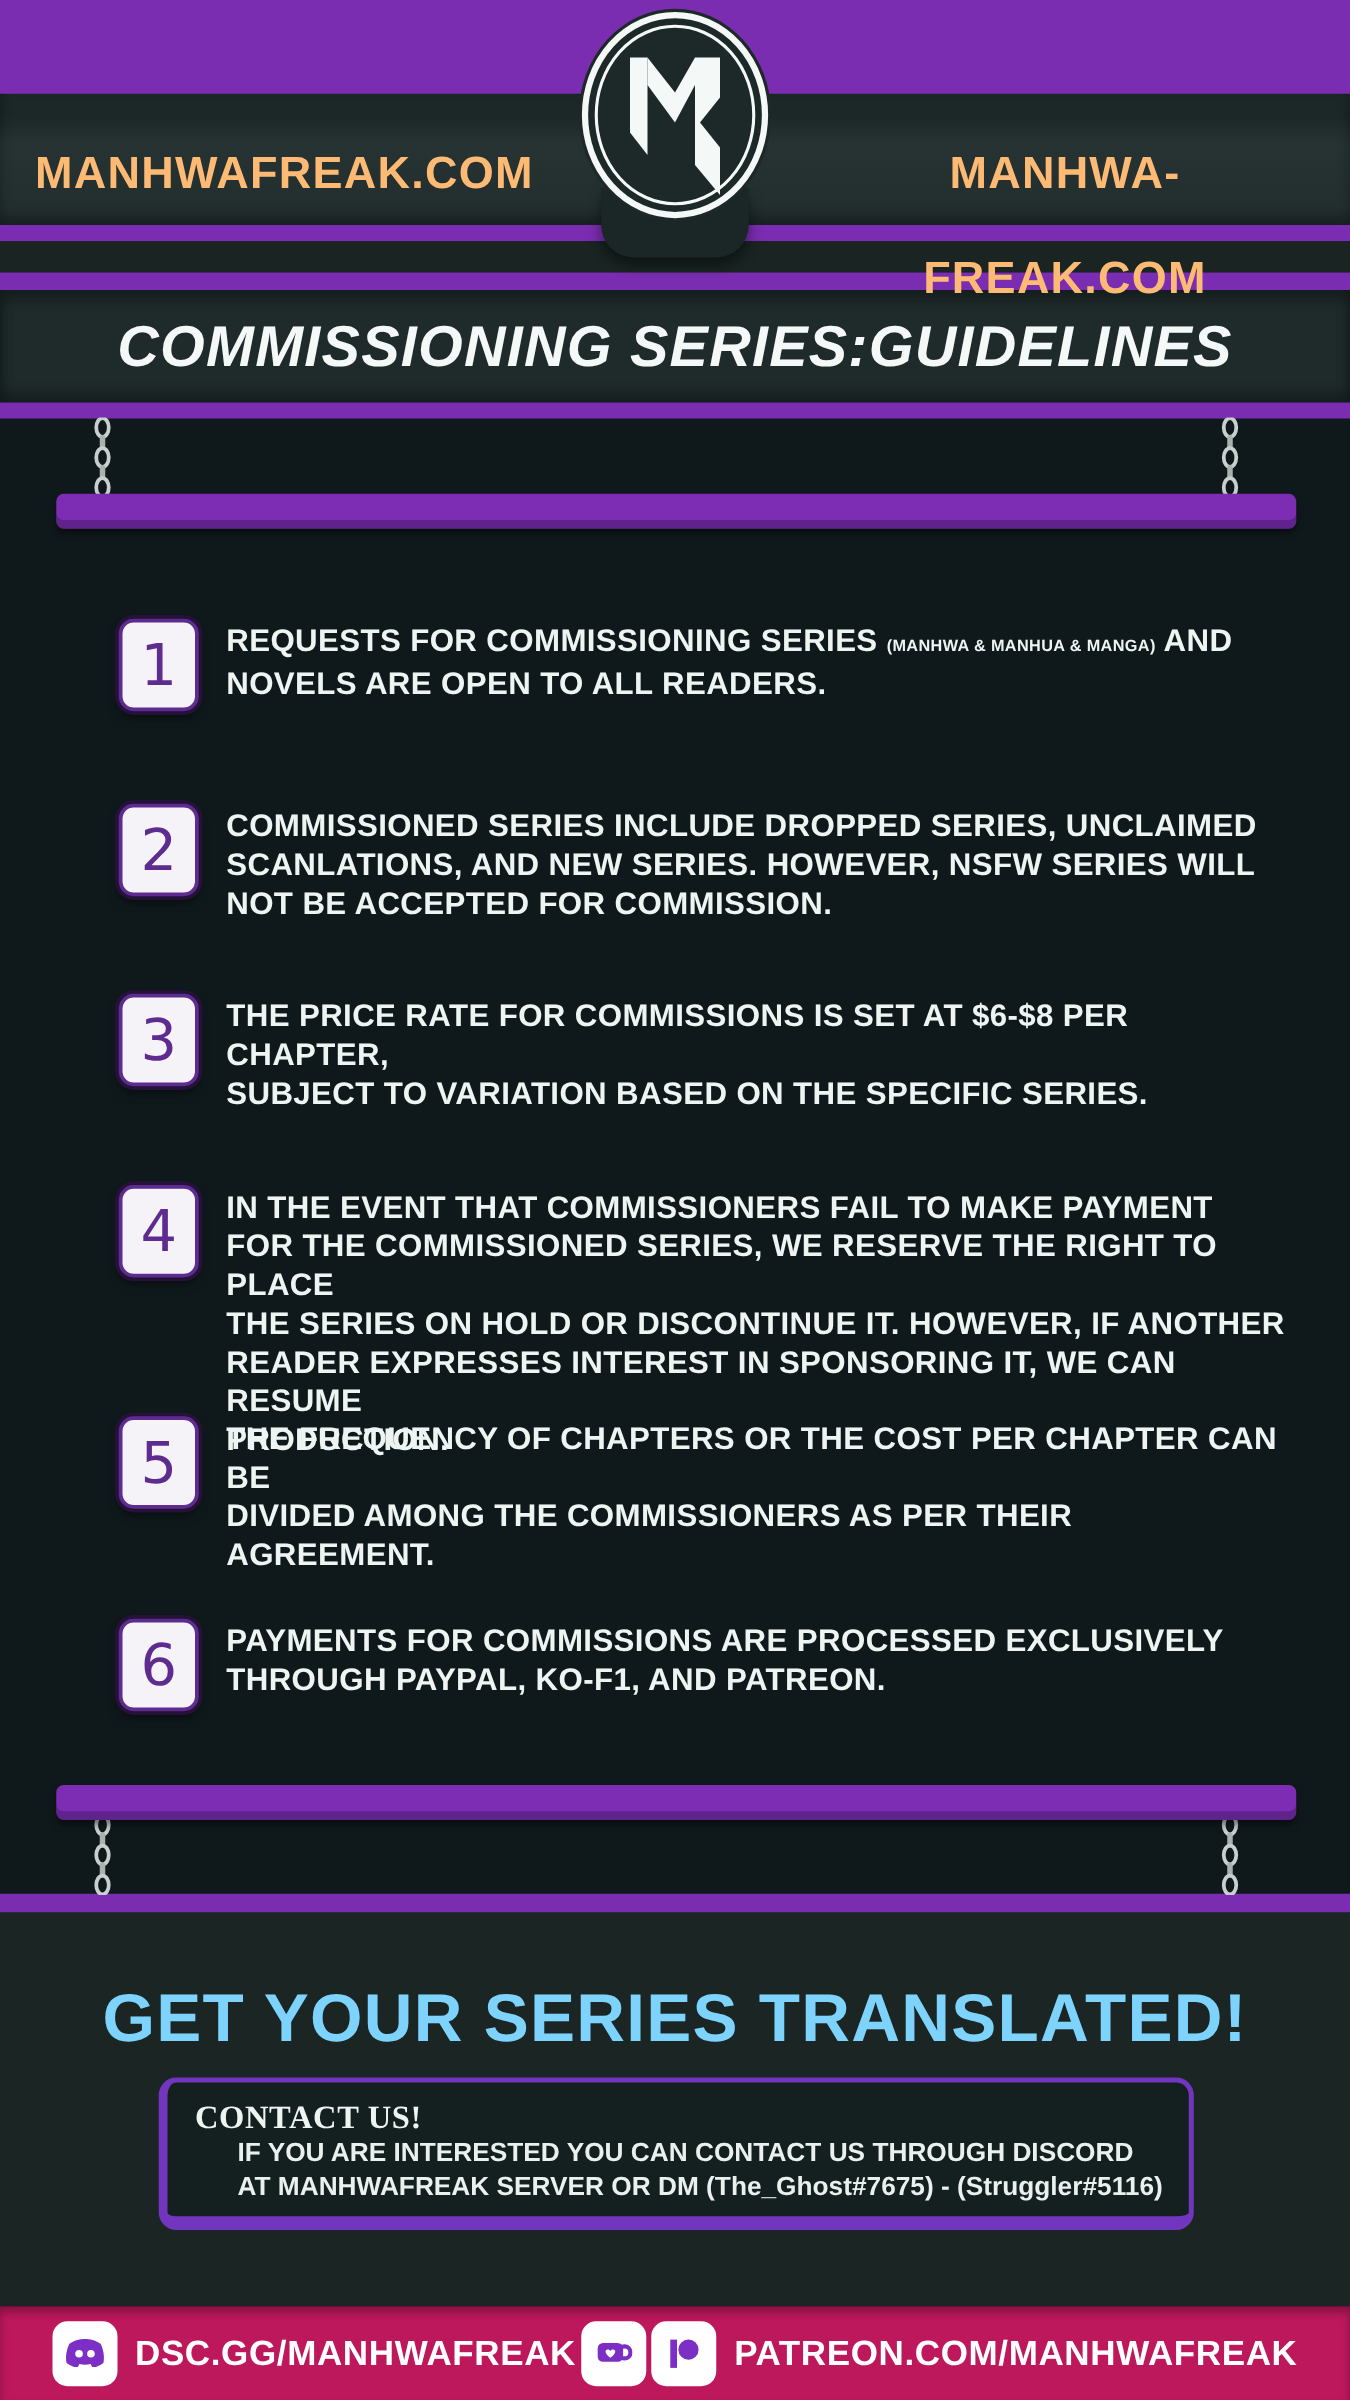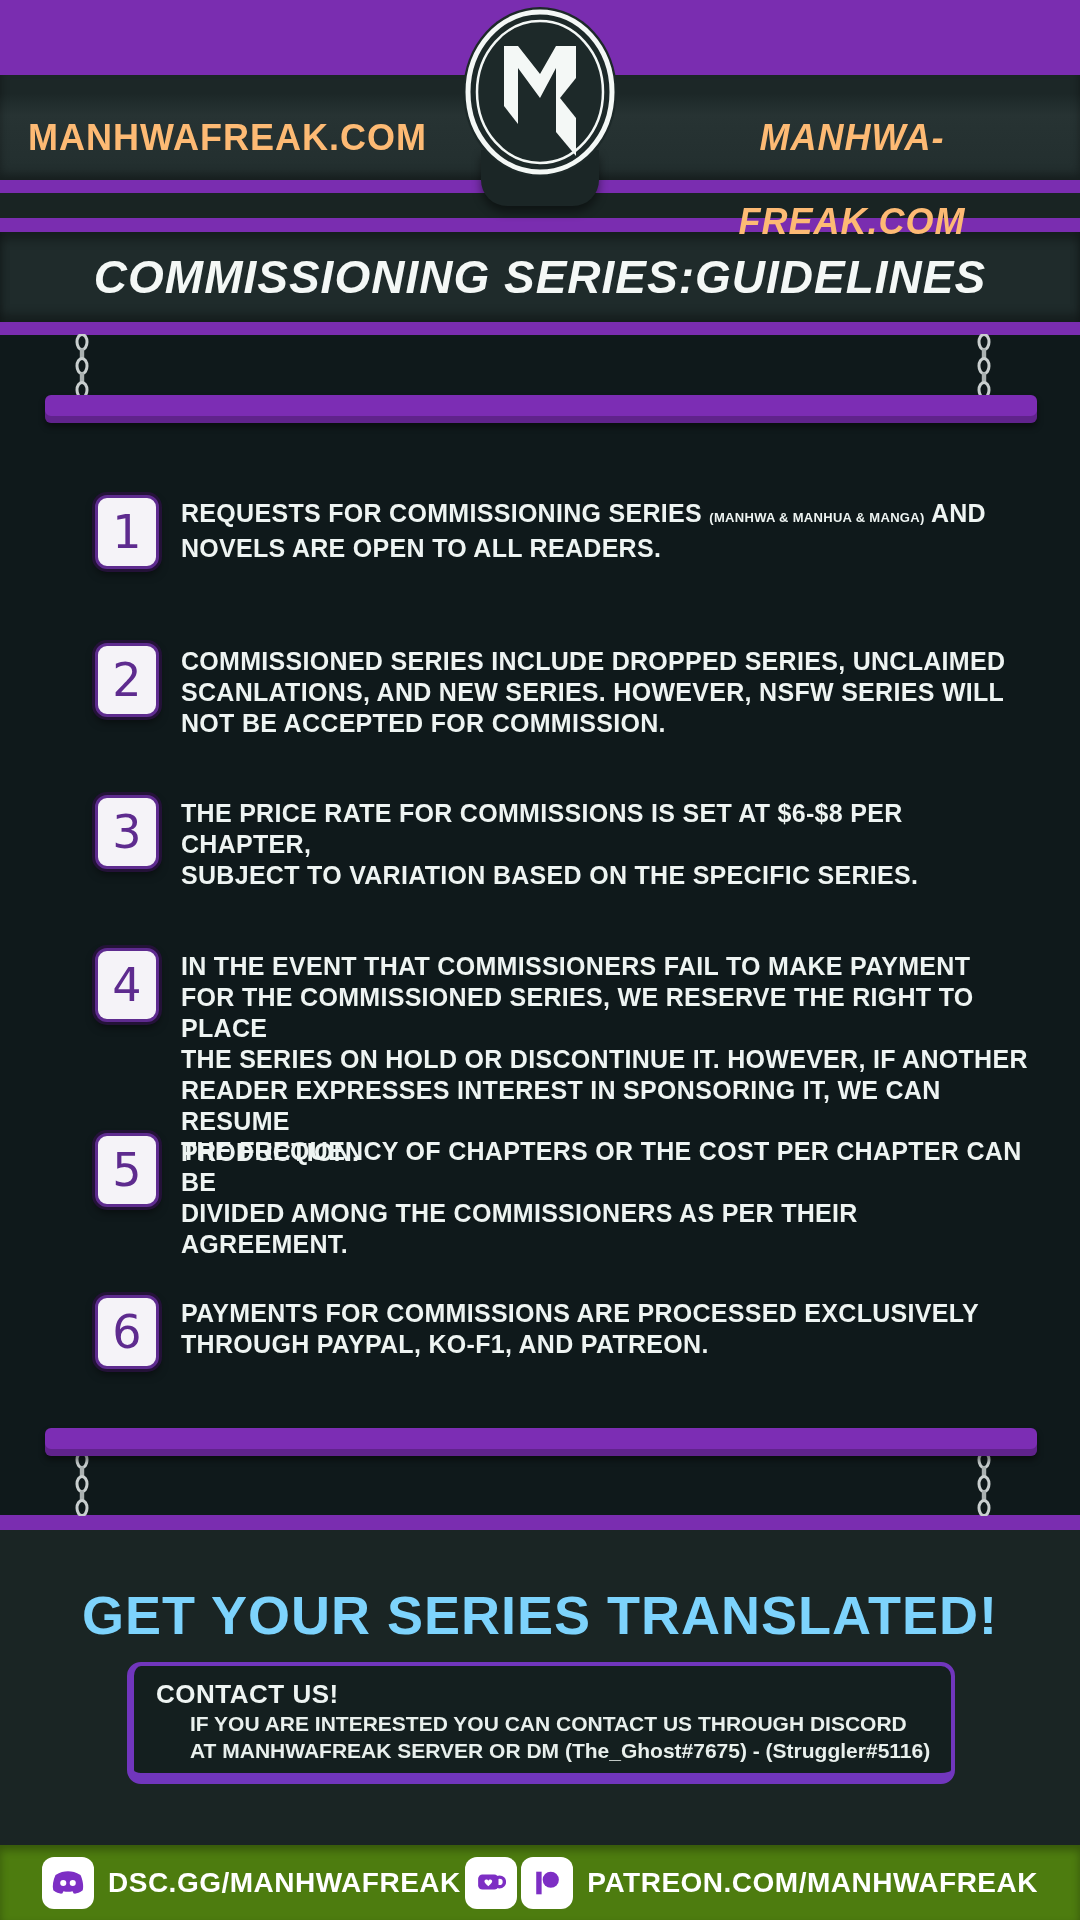--- a/index.html
+++ b/index.html
@@ -8,21 +8,21 @@
   .abs{position:absolute;}
 
   
   .top-purple{top:0;left:0;width:100%;height:180px;background:#7a2db0;}
   .band-a{top:75px;left:0;width:100%;height:105px;
           background:linear-gradient(#1c2727 0 18px,#273333 40px,#222e2e 100%);
           box-shadow:inset 0 -6px 10px rgba(0,0,0,.35);z-index:1;}
   .site-name{position:absolute;top:96px;height:84px;line-height:84px;text-align:center;
              font-size:36px;font-weight:bold;color:#fdba74;letter-spacing:1px;z-index:2;}
   .site-left{left:28px;width:392px;}
-  .site-right{left:652px;width:400px;font-style:italic;}
+  .site-right{left:652px;width:400px;}
   .stripe{left:0;width:100%;background:#7a2db0;}
   .stripe-b{top:180px;height:13px;}
   .gap-dark{top:193px;left:0;width:100%;height:25px;background:#192423;}
   .stripe-c{top:218px;height:14px;}
   .title-band{top:232px;left:0;width:100%;height:90px;background:#1f2b2b;
               box-shadow:inset 0 8px 10px rgba(0,0,0,.3), inset 0 -8px 10px rgba(0,0,0,.3);}
   .title{width:100%;line-height:90px;text-align:center;font-size:46px;font-weight:bold;
          color:#f4f8f6;letter-spacing:1px;font-style:italic;}
   .stripe-d{top:322px;height:13px;}
 
@@ -49,26 +49,26 @@
 
   
   .stripe-e{top:1515px;height:15px;}
   .footer-bg{top:1530px;left:0;width:100%;height:315px;background:#1a2524;}
   .cta-heading{top:1585px;left:0;width:100%;text-align:center;font-size:54px;line-height:60px;
                font-weight:bold;color:#7dd3fc;letter-spacing:1px;z-index:2;}
   .contact-box{left:127px;top:1662px;width:828px;height:122px;box-sizing:border-box;
                border:4px solid #7136bd;border-left-width:7px;border-bottom-width:11px;
                border-radius:14px;background:rgba(12,20,22,.35);
                padding:13px 12px 8px 22px;z-index:2;}
-  .contact-title{font-size:26px;font-weight:bold;color:#eef4f2;letter-spacing:.5px;}
+  .contact-title{font-size:26px;font-weight:bold;color:#eef4f2;letter-spacing:.5px;font-family:Liberation Serif, serif;}
   .contact-line{margin-left:34px;font-size:21px;line-height:27px;font-weight:bold;color:#e9f0ed;}
   .contact-line:first-of-type{margin-top:6px;}
 
   
-  .footer-bar{top:1845px;left:0;width:100%;height:75px;background:#4d7c0f;z-index:3;
+  .footer-bar{top:1845px;left:0;width:100%;height:75px;background:#be185d;z-index:3;
               display:flex;align-items:center;justify-content:space-between;
               padding:0 42px;box-sizing:border-box;box-shadow:inset 0 5px 8px rgba(0,0,0,.3);}
   .foot-link{display:flex;align-items:center;gap:14px;cursor:pointer;}
   .foot-icon{width:52px;height:52px;background:#ffffff;border-radius:12px;
              display:flex;align-items:center;justify-content:center;}
   .foot-label{font-size:28px;font-weight:bold;color:#ffffff;letter-spacing:.5px;}
 </style>
 </head>
 <body>
 

